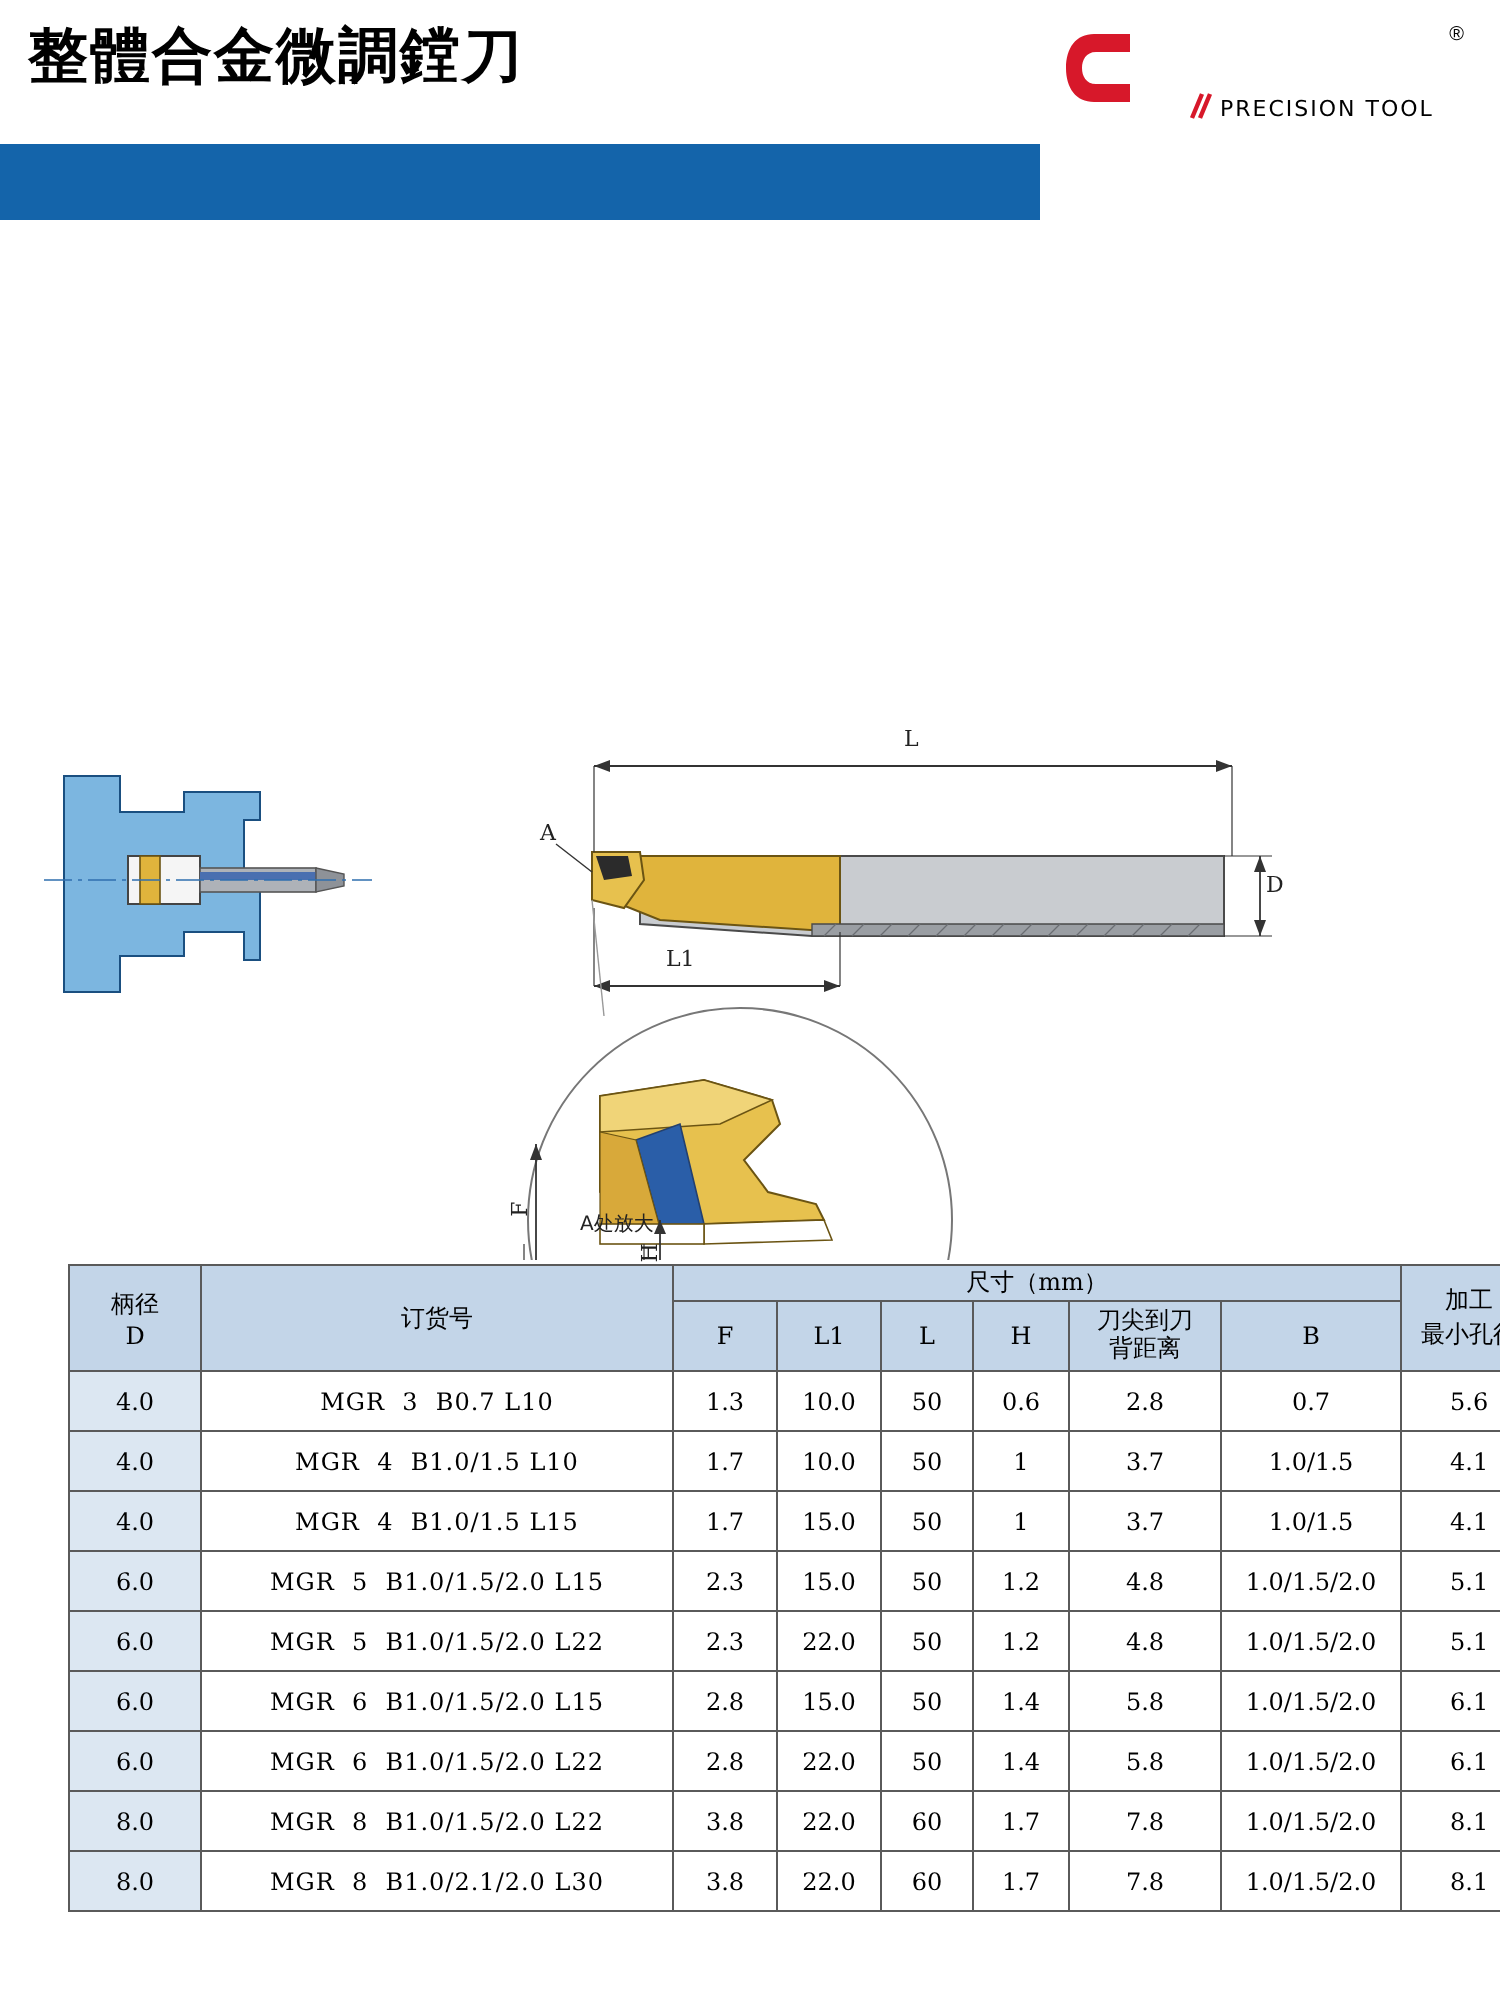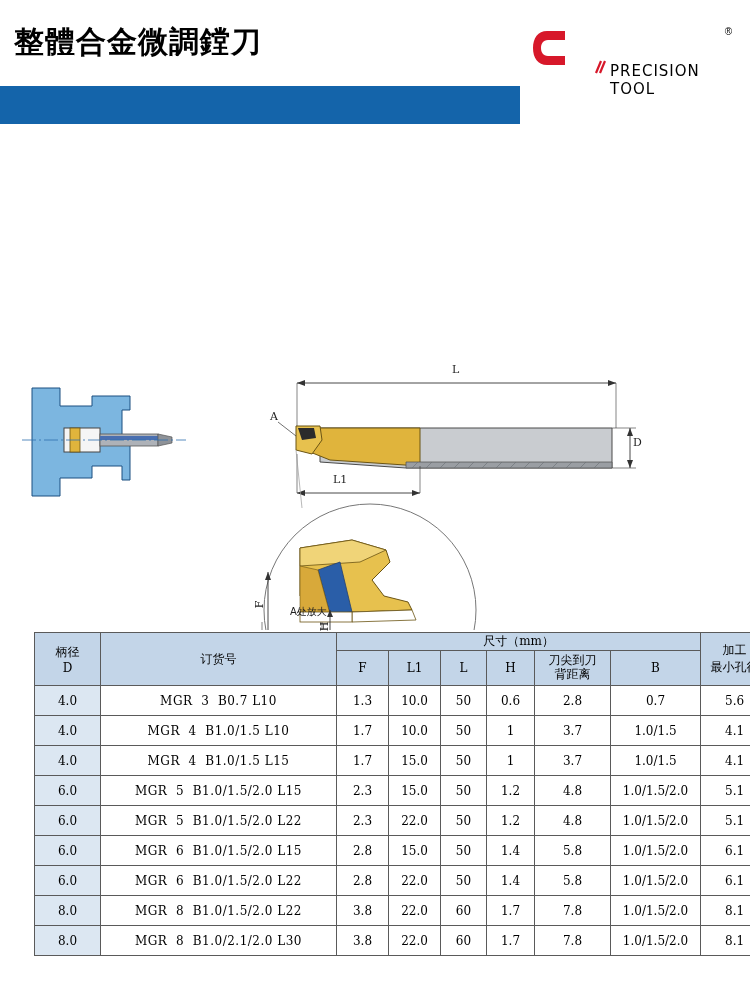--- a/index.html
+++ b/index.html
@@ -14,21 +14,20 @@
     color: #000;
     position: relative;
     overflow: hidden;
   }
 
   
   .header {
     position: relative;
     height: 130px;
     box-sizing: border-box;
-    margin-top: 14px;
   }
   .title-main {
     position: absolute;
     left: 14px;
     top: 8px;
     font-size: 30px;
     font-weight: bold;
     letter-spacing: 1px;
     font-family: "DejaVu Sans", sans-serif;
     color: #000;
@@ -79,21 +78,21 @@
   .logo-reg {
     position: absolute;
     right: 0px;
     top: 0px;
     font-size: 10px;
   }
   .logo-sub {
     position: absolute;
     left: 78px;
     top: 36px;
-    font-size: 15px;
+    font-size: 11px;
     letter-spacing: 1px;
     font-family: "DejaVu Sans", sans-serif;
   }
   .logo-slash {
     position: absolute;
     left: 58px;
     top: 34px;
     width: 18px;
     height: 14px;
   }

